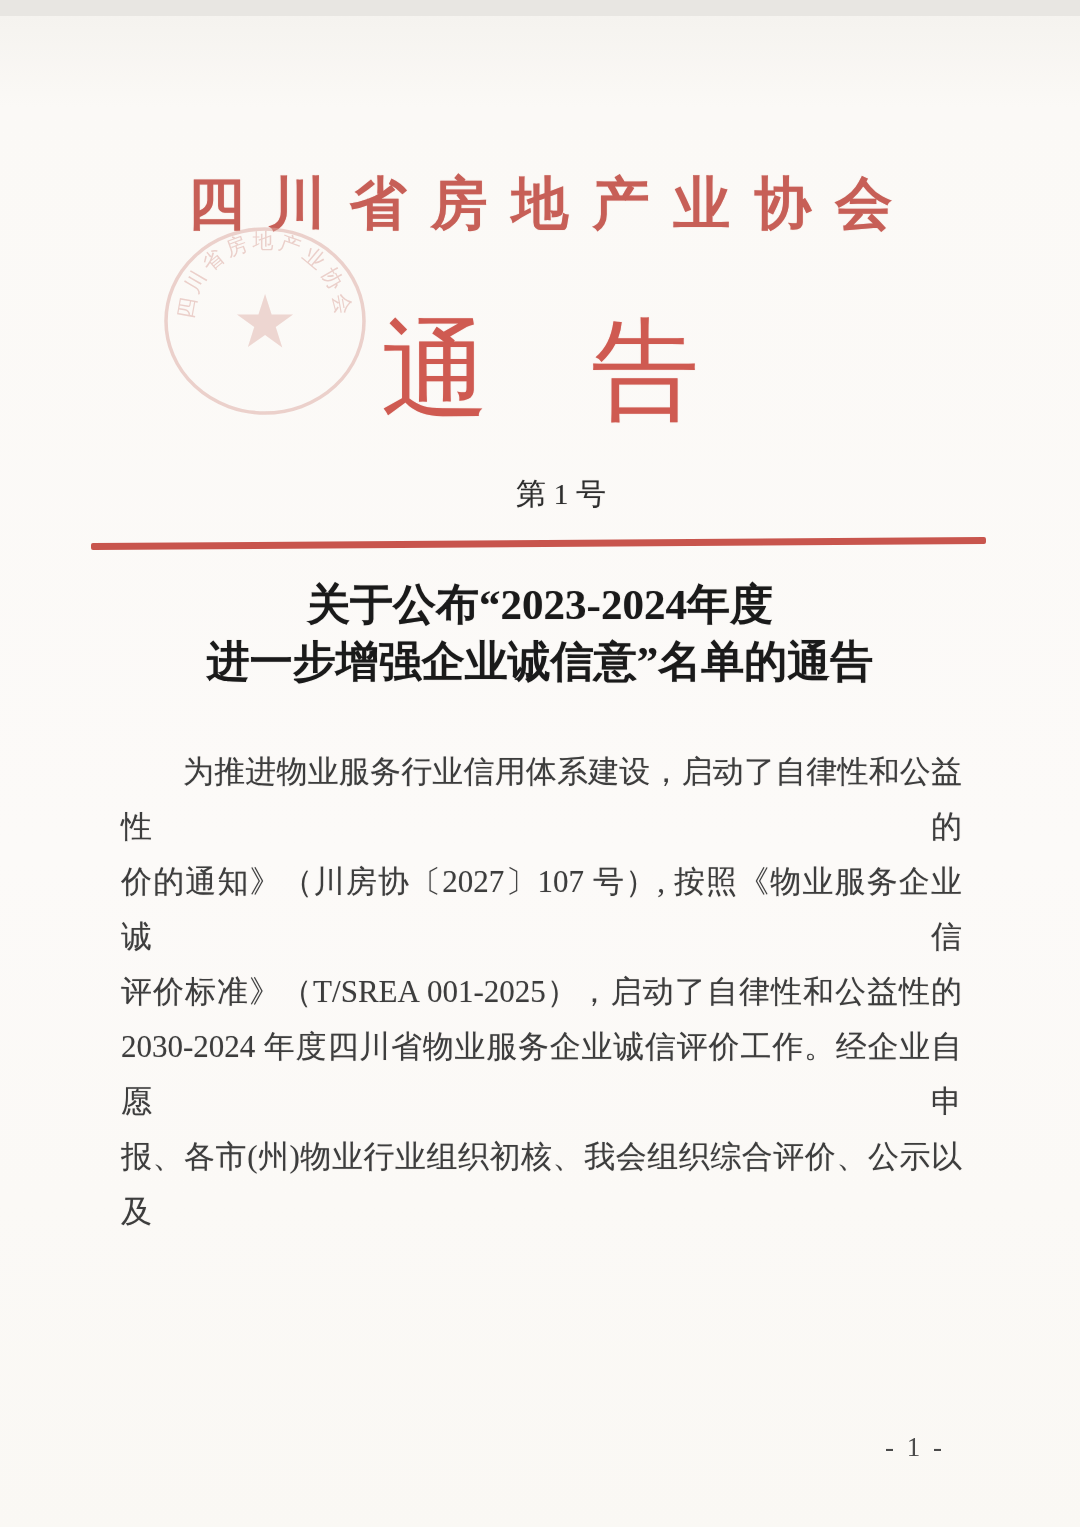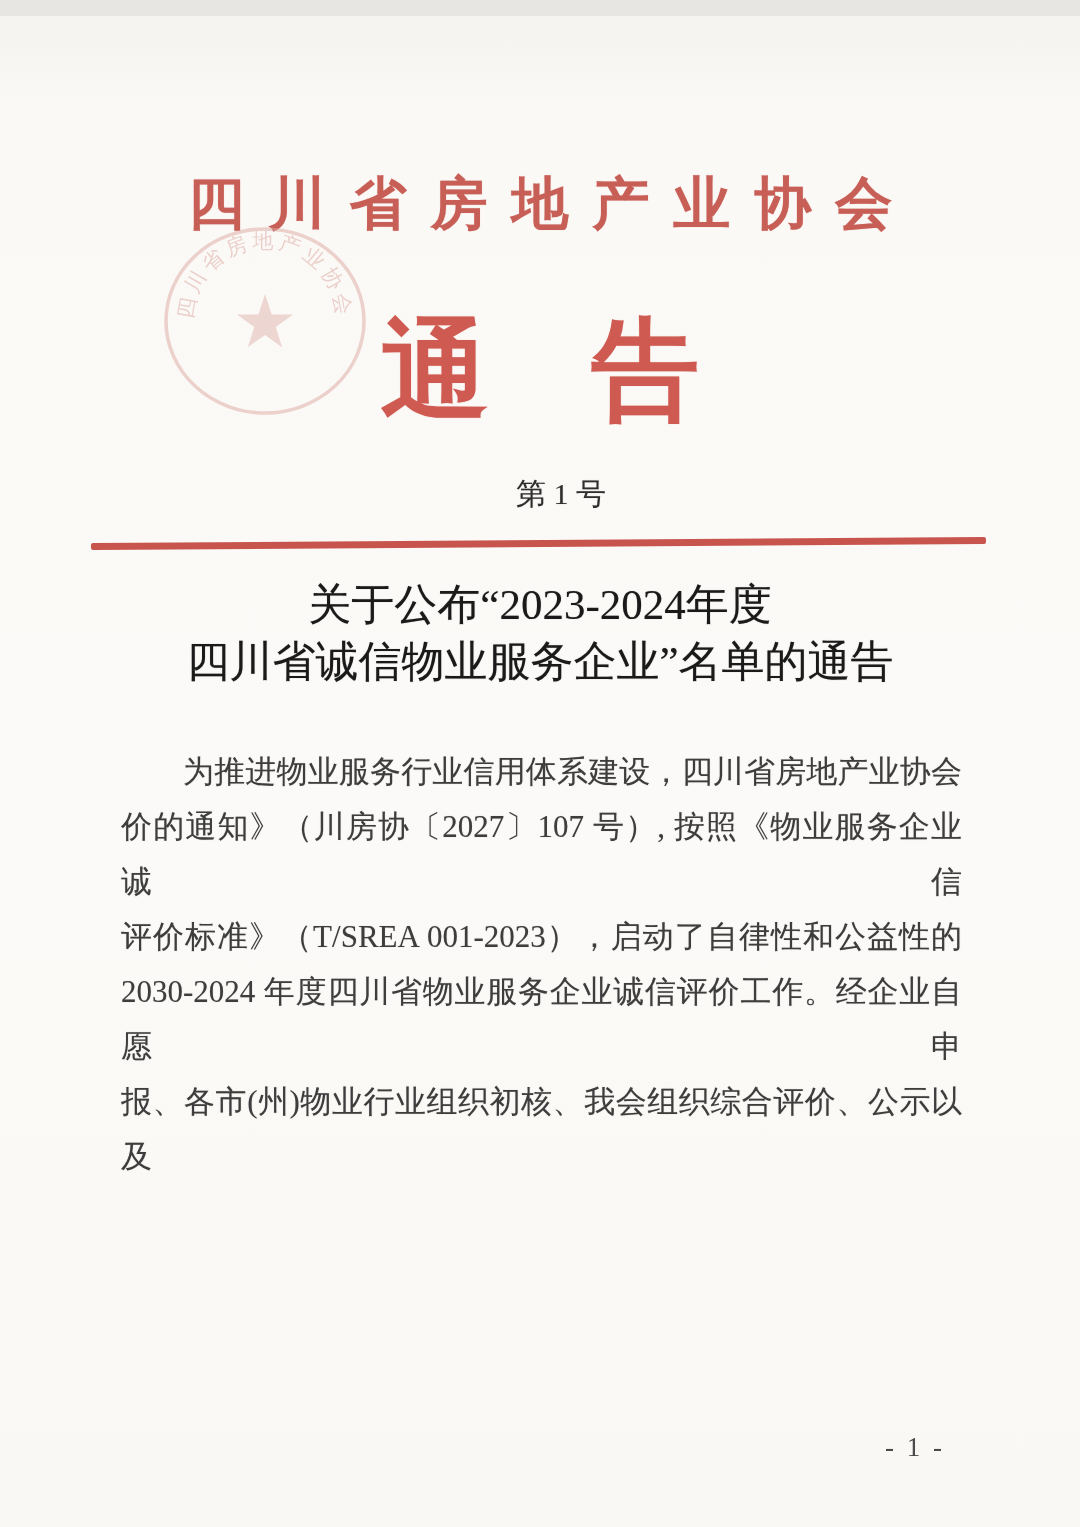--- a/index.html
+++ b/index.html
@@ -64,21 +64,21 @@
   }
 
   
   .doc-type {
     position: absolute;
     top: 296px;
     left: 0;
     width: 100%;
     text-align: center;
     font-size: 108px;
-    font-weight: bold;
+    font-weight: normal;
     letter-spacing: 0.95em;
     padding-left: 0.95em;
     box-sizing: border-box;
     color: var(--notice-red, #cf5a51);
     text-shadow: 0 0 1px rgba(205, 85, 75, 0.4);
     white-space: nowrap;
     line-height: 1.1;
   }
 
   
@@ -108,21 +108,21 @@
 
   
   .title {
     position: absolute;
     top: 560px;
     left: 0;
     width: 100%;
     margin: 0;
     text-align: center;
     font-size: 43px;
-    font-weight: normal;
+    font-weight: bold;
     line-height: 57px;
     color: var(--title-text, #1a1a1a);
     text-shadow: 0 0 1px rgba(30, 30, 30, 0.4);
   }
   .title-line { display: block; }
 
   
   .body-text {
     position: absolute;
     top: 728px;
@@ -171,27 +171,27 @@
   </div>
 
   <div class="doc-type">通告</div>
 
   <div class="doc-number">第 1 号</div>
 
   <div class="red-rule"></div>
 
   <h1 class="title">
     <span class="title-line">关于公布“2023-2024年度</span>
-    <span class="title-line">四川省诚信物业服务企业”名单的通告</span>
+    <span class="title-line">进一步增强企业诚信意”名单的通告</span>
   </h1>
 
   <div class="body-text">
-    <div class="line justify indent">为推进物业服务行业信用体系建设，四川省房地产业协会</div>
+    <div class="line justify indent">为推进物业服务行业信用体系建设，启动了自律性和公益性的</div>
     <div class="line justify">价的通知》（川房协〔2027〕107 号）, 按照《物业服务企业诚信</div>
-    <div class="line justify">评价标准》（T/SREA 001-2023），启动了自律性和公益性的</div>
+    <div class="line justify">评价标准》（T/SREA 001-2025），启动了自律性和公益性的</div>
     <div class="line justify">2030-2024 年度四川省物业服务企业诚信评价工作。经企业自愿申</div>
     <div class="line justify">报、各市(州)物业行业组织初核、我会组织综合评价、公示以及</div>
 
   </div>
 
   <div class="page-number">- 1 -</div>
 
 </div>
 
 </body></html>

